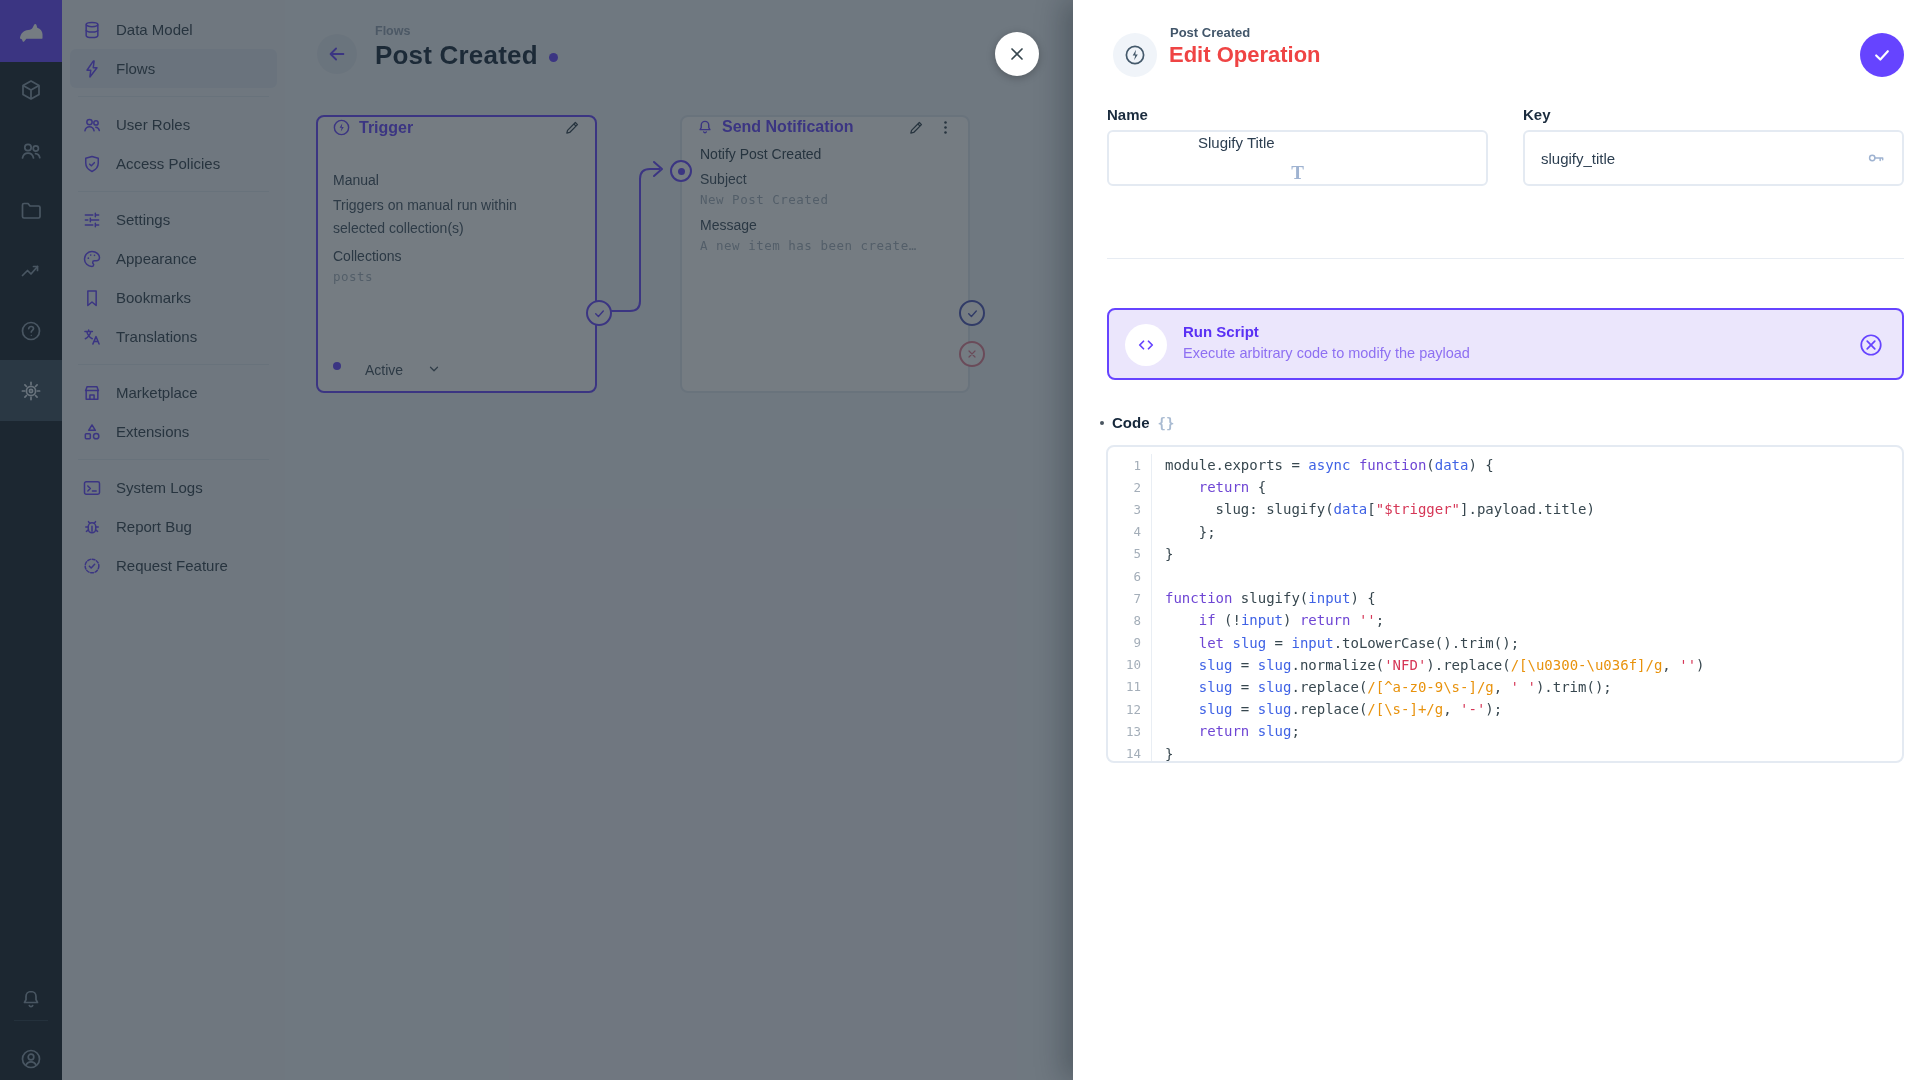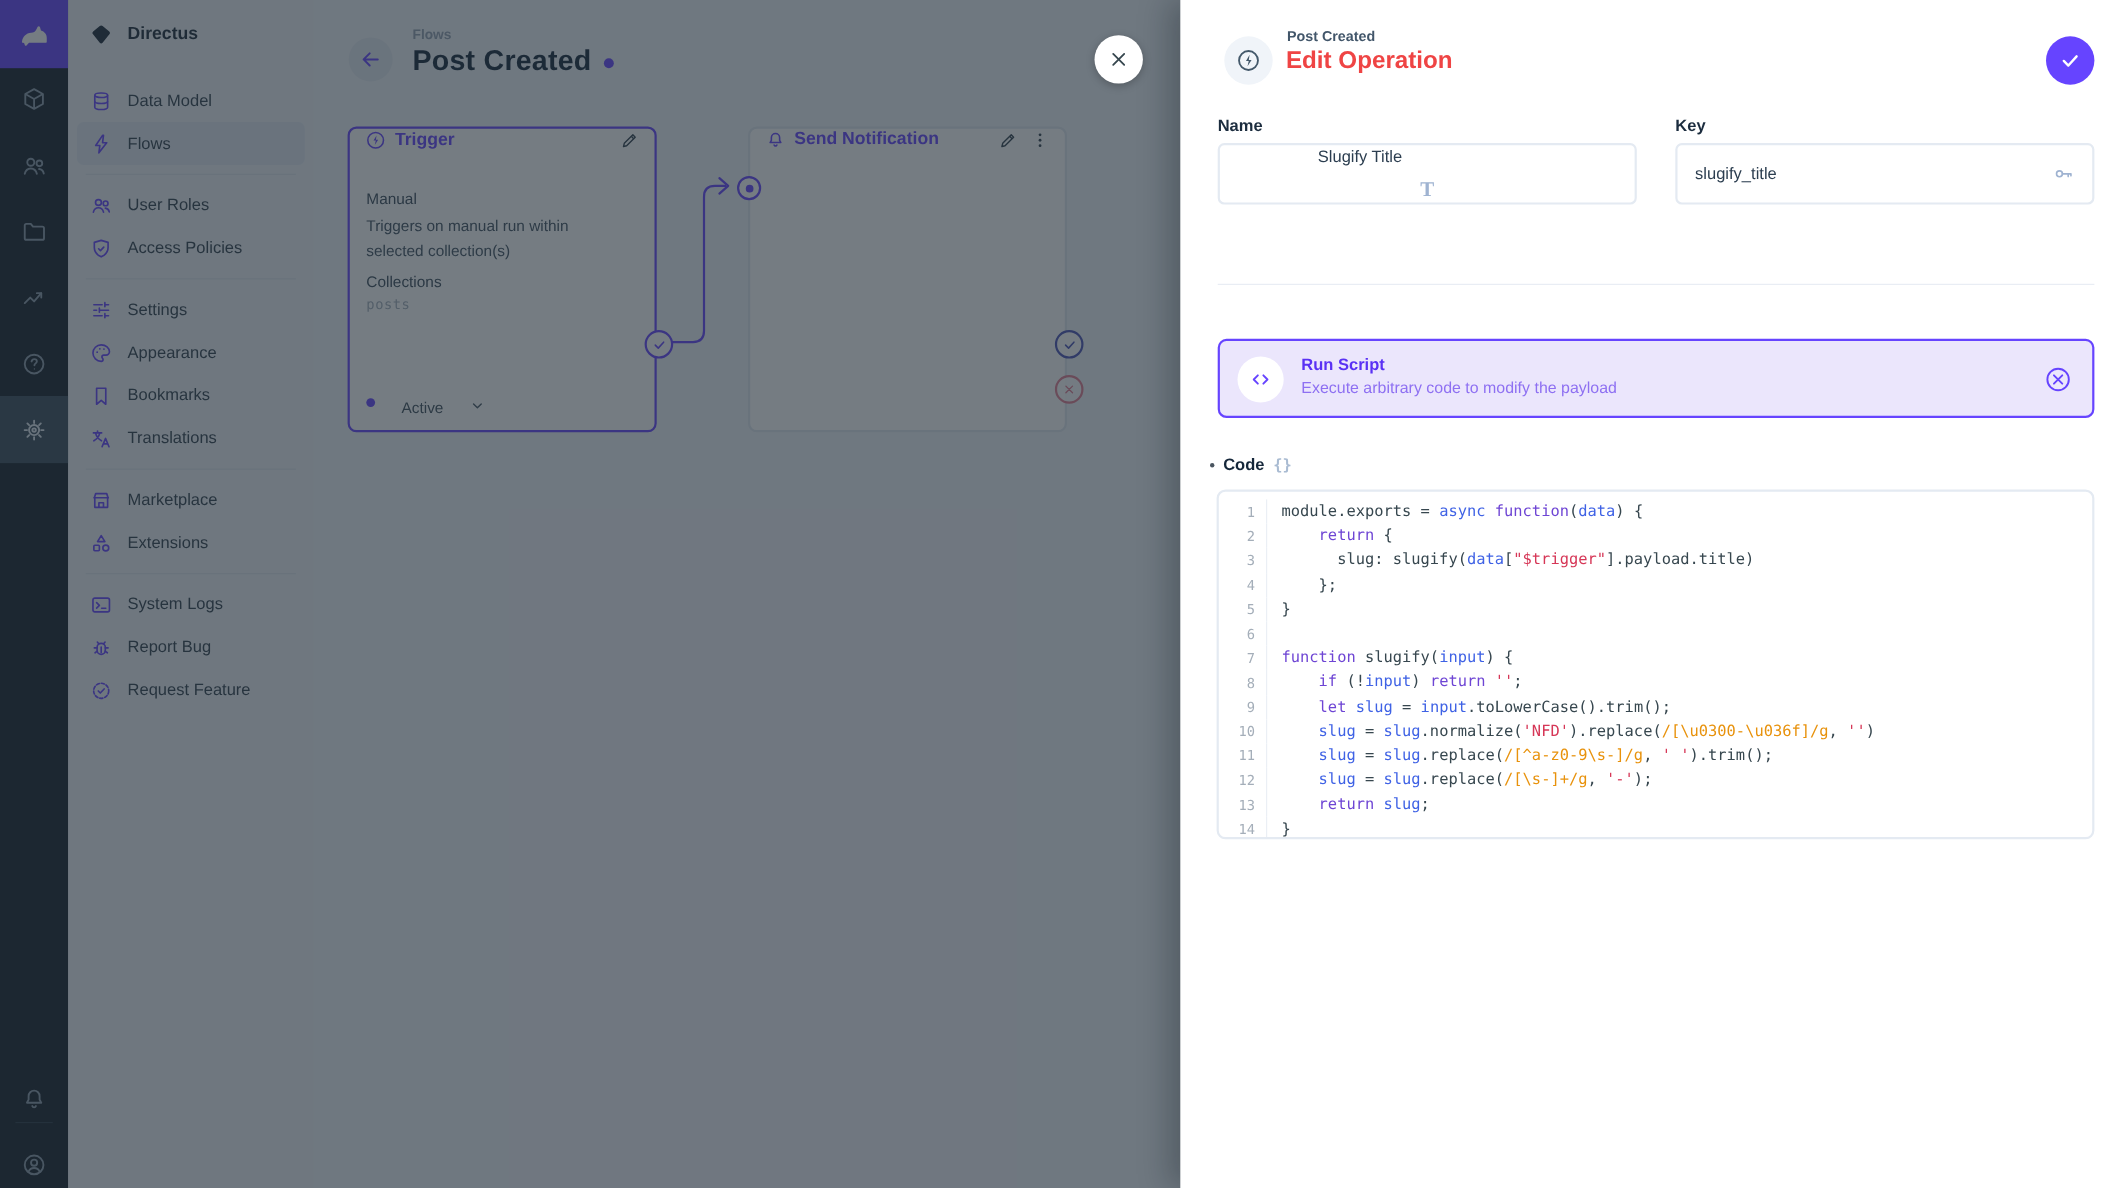--- a/index.html
+++ b/index.html
@@ -157,26 +157,20 @@
     <div class="rail-btn" style="top:1028px">
         <svg width="24" height="24" viewBox="0 0 24 24" fill="none" stroke="currentColor" stroke-width="1.7" stroke-linecap="round">
           <circle cx="12" cy="12" r="8.5"></circle>
           <circle cx="12" cy="10" r="2.8"></circle>
           <path d="M6.8 18.3c1-2.2 2.9-3.5 5.2-3.5s4.2 1.3 5.2 3.5"></path>
         </svg>
       </div>
   </aside>
 
   <nav class="mnav">
-    <div class="mnav-header">
-      <svg width="22" height="22" viewBox="0 0 24 24">
-          <path fill="#1d2b3a" d="M12 3.5c.5 0 1 .2 1.4.5l6.6 5.3c.9.7.9 2 .1 2.8l-6.7 8.5c-.7.9-2.1.9-2.8 0L3.9 12.1c-.8-.8-.8-2.1.1-2.8l6.6-5.3c.4-.3.9-.5 1.4-.5z"></path>
-        </svg>
-      <span class="mnav-title">Directus</span>
-    </div>
     <div class="nav-list">
       <div class="nav-item">
         <span class="nav-icon">
             <svg width="20" height="20" viewBox="0 0 24 24" fill="none" stroke="currentColor" stroke-width="1.8">
               <ellipse cx="12" cy="5.5" rx="7" ry="2.5"></ellipse>
               <path d="M5 5.5v13c0 1.4 3.1 2.5 7 2.5s7-1.1 7-2.5v-13"></path>
               <path d="M5 12c0 1.4 3.1 2.5 7 2.5s7-1.1 7-2.5"></path>
             </svg>
           </span>
         <span class="nav-label">Data Model</span>
@@ -364,20 +358,27 @@
           <svg width="17" height="17" viewBox="0 0 24 24" fill="none" stroke="currentColor" stroke-width="1.8" stroke-linejoin="round">
               <path d="M4 20l1-4L16 5l3 3L8 19l-4 1z"></path>
               <path d="M14 7l3 3"></path>
             </svg>
           <svg width="17" height="17" viewBox="0 0 24 24">
               <circle cx="12" cy="5" r="1.8" fill="currentColor"></circle>
               <circle cx="12" cy="12" r="1.8" fill="currentColor"></circle>
               <circle cx="12" cy="19" r="1.8" fill="currentColor"></circle>
             </svg>
         </span>
+      </div>
+      <div style="padding:10px 16px 0 18px;">
+        <div class="p-label" style="color:#31424f; margin-bottom:9px;">Notify Post Created</div>
+        <div class="p-label" style="margin-bottom:5px;">Subject</div>
+        <div class="p-mono" style="margin-bottom:10px;">New Post Created</div>
+        <div class="p-label" style="margin-bottom:5px;">Message</div>
+        <div class="p-mono">A new item has been create…</div>
       </div>
       <div class="conn-circle conn-input" style="left:-12px; top:43px;">
           <i></i>
         </div>
       <div class="conn-circle conn-resolve2" style="left:277px; top:183px;">
         <svg width="13" height="13" viewBox="0 0 24 24" fill="none" stroke="currentColor" stroke-width="2.6" stroke-linecap="round" stroke-linejoin="round">
             <path d="M5 12.5l5 5 9-10"></path>
           </svg>
       </div>
       <div class="conn-circle conn-reject" style="left:277px; top:224px;">

